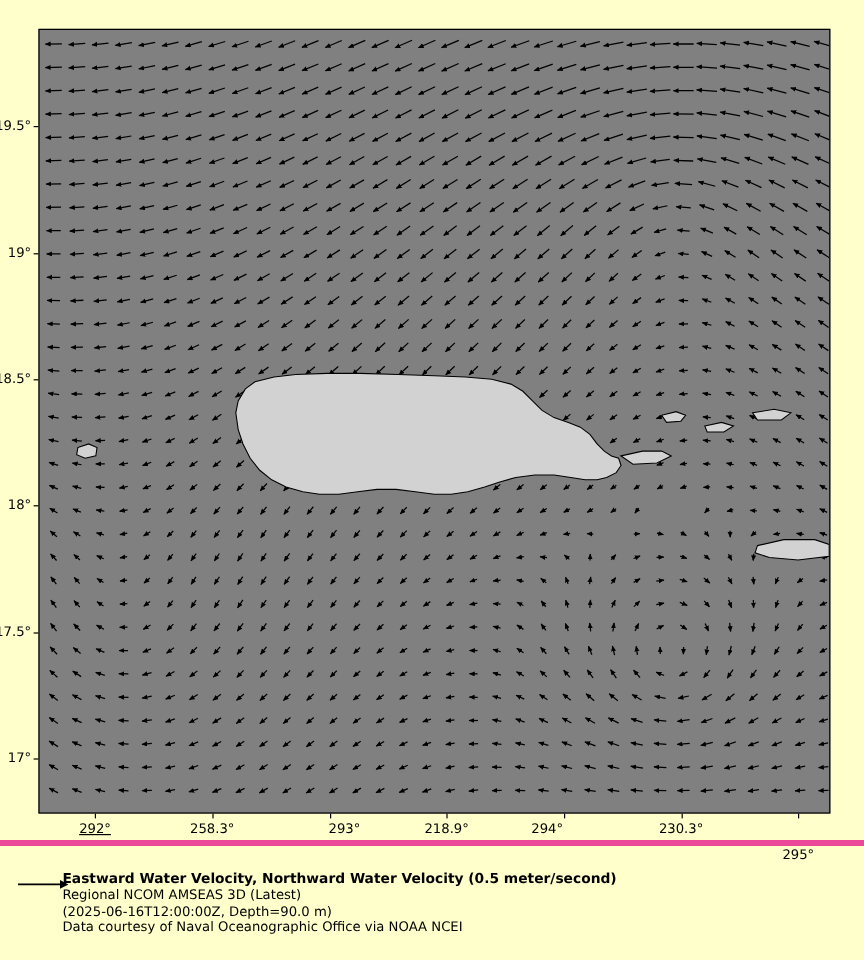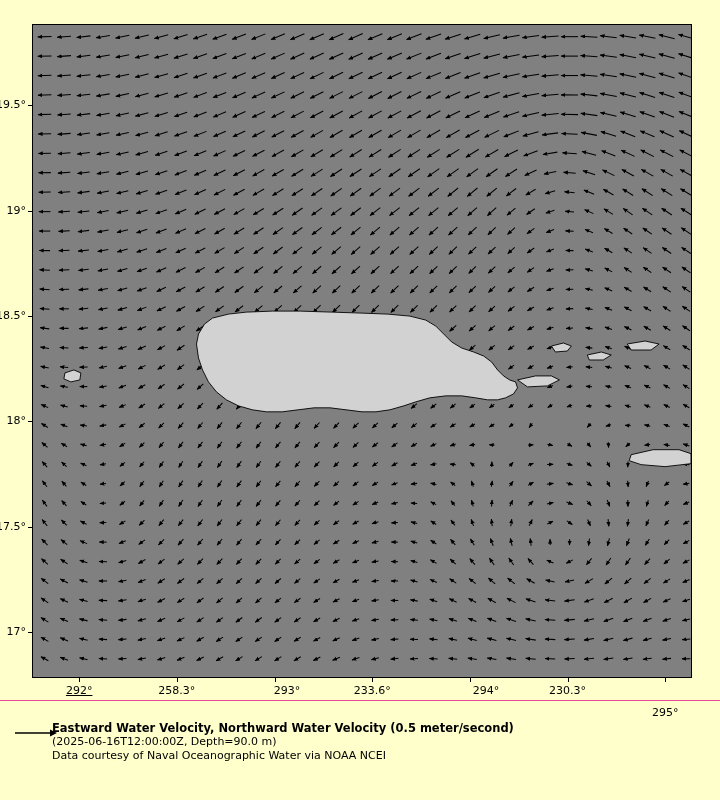--- a/index.html
+++ b/index.html
@@ -56,21 +56,21 @@
     position: absolute;
     background: #000;
   }
   
   #caption {
     position: absolute;
     left: 0;
     top: 700px;
     width: 720px;
     height: 100px;
-    border-top: 1px solid #ec4899;
+    border-top: 5px solid #ec4899;
     box-sizing: border-box;
   }
   #caption-arrow {
     position: absolute;
     left: 14px;
     top: 26px;
     width: 44px;
     height: 12px;
   }
   #caption-text {
@@ -1179,22 +1179,23 @@
   <div id="axis-y"></div>
   <div id="axis-x"></div>
 
   <div id="caption">
     <svg id="caption-arrow" viewBox="0 0 44 12">
       <line x1="1" y1="6" x2="37" y2="6" stroke="#000" stroke-width="1.3"></line>
       <path d="M36,2.4 L43,6 L36,9.6 z" fill="#000"></path>
     </svg>
     <div id="caption-text">
       <div id="caption-title">Eastward Water Velocity, Northward Water Velocity (0.5 meter/second)</div>
+      <div class="caption-line">Regional NCOM AMSEAS 3D (Latest)</div>
       <div class="caption-line">(2025-06-16T12:00:00Z, Depth=90.0 m)</div>
-      <div class="caption-line">Data courtesy of Naval Oceanographic Water via NOAA NCEI</div>
+      <div class="caption-line">Data courtesy of Naval Oceanographic Office via NOAA NCEI</div>
     </div>
   </div>
 
 <div class="axis-label y-label" style="left: -4px; top: 98.423px;">19.5°</div>
     <div class="tick" style="left: 28px; top: 105.423px; width: 4px; height: 1px;"></div>
     <div class="axis-label y-label" style="left: -4px; top: 203.717px;">19°</div>
     <div class="tick" style="left: 28px; top: 210.717px; width: 4px; height: 1px;"></div>
     <div class="axis-label y-label" style="left: -4px; top: 309.011px;">18.5°</div>
     <div class="tick" style="left: 28px; top: 316.011px; width: 4px; height: 1px;"></div>
     <div class="axis-label y-label" style="left: -4px; top: 414.305px;">18°</div>
@@ -1202,21 +1203,21 @@
     <div class="axis-label y-label" style="left: -4px; top: 519.599px;">17.5°</div>
     <div class="tick" style="left: 28px; top: 526.599px; width: 4px; height: 1px;"></div>
     <div class="axis-label y-label" style="left: -4px; top: 624.893px;">17°</div>
     <div class="tick" style="left: 28px; top: 631.893px; width: 4px; height: 1px;"></div>
     <div class="axis-label x-label" style="left: 49.19px; top: 684px; text-decoration: underline;">292°</div>
     <div class="tick" style="left: 79.19px; top: 678px; width: 1px; height: 4px;"></div>
     <div class="axis-label x-label" style="left: 146.87px; top: 684px;">258.3°</div>
     <div class="tick" style="left: 176.87px; top: 678px; width: 1px; height: 4px;"></div>
     <div class="axis-label x-label" style="left: 257px; top: 684px;">293°</div>
     <div class="tick" style="left: 274.55px; top: 678px; width: 1px; height: 4px;"></div>
-    <div class="axis-label x-label" style="left: 342.23px; top: 684px;">233.6°</div>
+    <div class="axis-label x-label" style="left: 342.23px; top: 684px;">218.9°</div>
     <div class="tick" style="left: 372.23px; top: 678px; width: 1px; height: 4px;"></div>
-    <div class="axis-label x-label" style="left: 456px; top: 684px;">294°</div>
+    <div class="axis-label x-label" style="left: 426px; top: 684px;">294°</div>
     <div class="tick" style="left: 469.91px; top: 678px; width: 1px; height: 4px;"></div>
     <div class="axis-label x-label" style="left: 537.59px; top: 684px;">230.3°</div>
     <div class="tick" style="left: 567.59px; top: 678px; width: 1px; height: 4px;"></div>
     <div class="axis-label x-label" style="left: 635.27px; top: 706px;">295°</div>
     <div class="tick" style="left: 665.27px; top: 678px; width: 1px; height: 4px;"></div>
   </div>
 
 </body></html>

